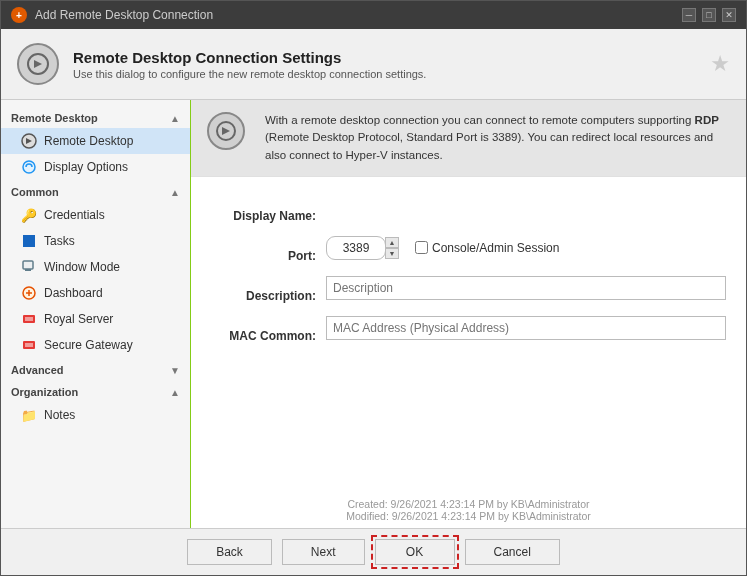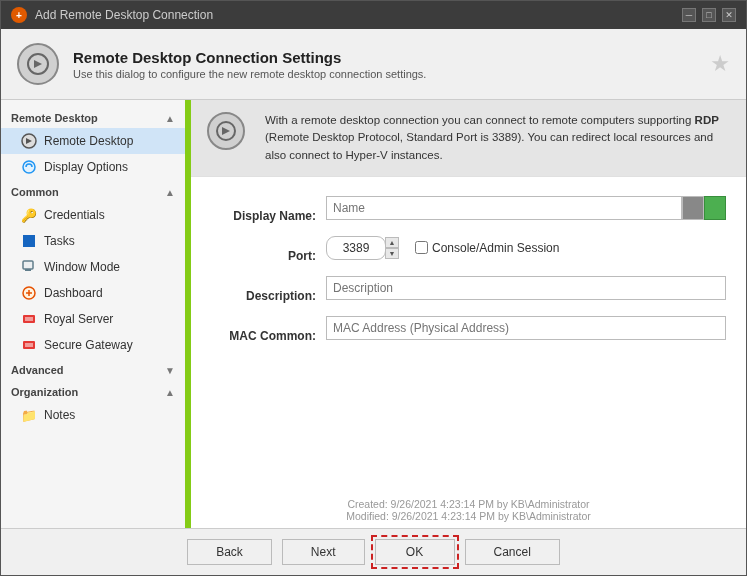--- a/index.html
+++ b/index.html
@@ -87,21 +87,21 @@
       cursor: pointer;
     }
     .content {
       display: flex;
       flex: 1;
       overflow: hidden;
     }
     .sidebar {
       width: 190px;
       background: #f5f5f5;
-      border-right: 6px solid #84cc16;
+      border-right: 1px solid #84cc16;
       overflow-y: auto;
       padding: 6px 0;
       flex-shrink: 0;
     }
     .sidebar-section-header {
       display: flex;
       align-items: center;
       justify-content: space-between;
       padding: 6px 10px 4px 10px;
       font-weight: bold;
@@ -418,27 +418,20 @@
         </div>
         <div class="info-box-text">
           <span>With a remote desktop connection you can connect to remote computers supporting </span><strong>RDP</strong><span> (Remote Desktop Protocol, Standard Port is 3389). You can redirect local resources and also connect to Hyper-V instances.</span>
         </div>
       </div>
 
       <div class="form-area">
 
         <div class="form-row">
           <div class="form-label">Display Name:</div>
-          <div class="form-control">
-            <div class="input-with-icons">
-              <input class="form-input form-input-name" type="text" placeholder="Name" style="">
-              <div class="input-icon-btn" style="background:#888; width:22px; height:24px;"></div>
-              <div class="input-icon-btn" style="background:#4caf50; border-color:#388e3c; width:22px; height:24px;"></div>
-            </div>
-          </div>
         </div>
 
 
         <div class="form-row">
           <div class="form-label">Port:</div>
           <div class="form-control">
             <div style="display:flex; align-items:center; gap:0;">
               <input class="form-input port-input" type="text" value="3389" style="">
               <div class="port-spinner">
                 <div class="port-spinner-btn">▲</div>

